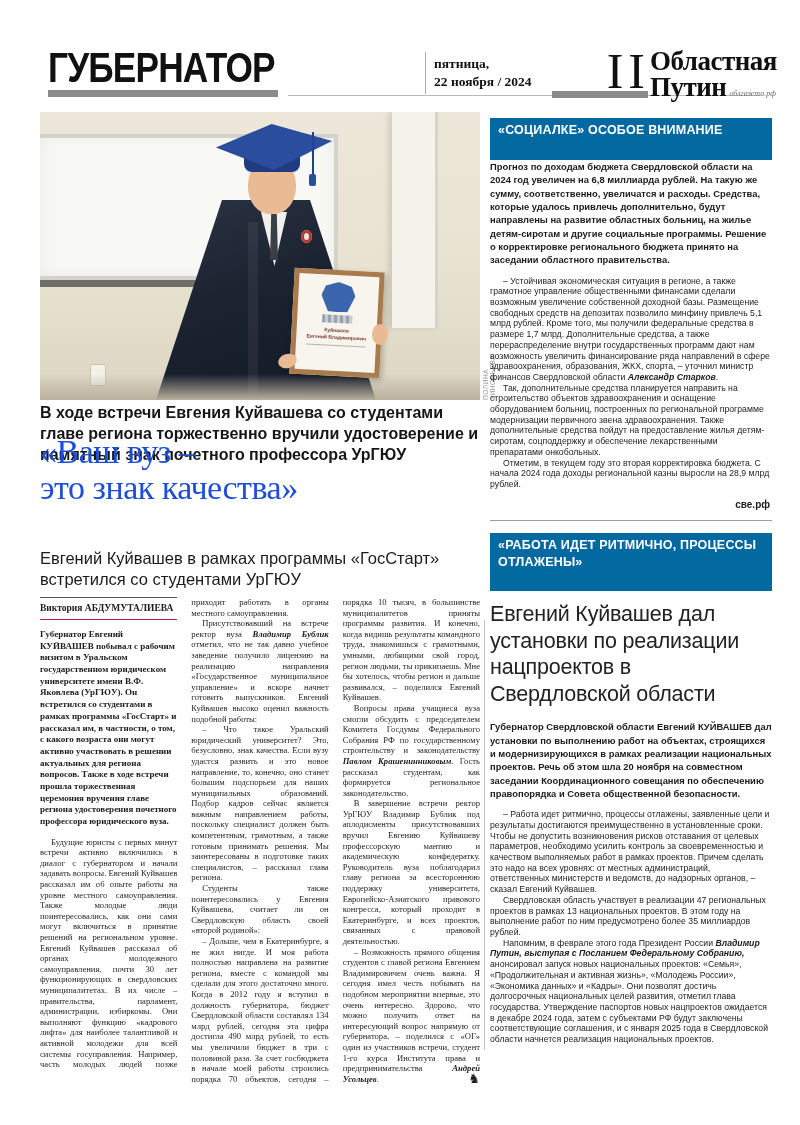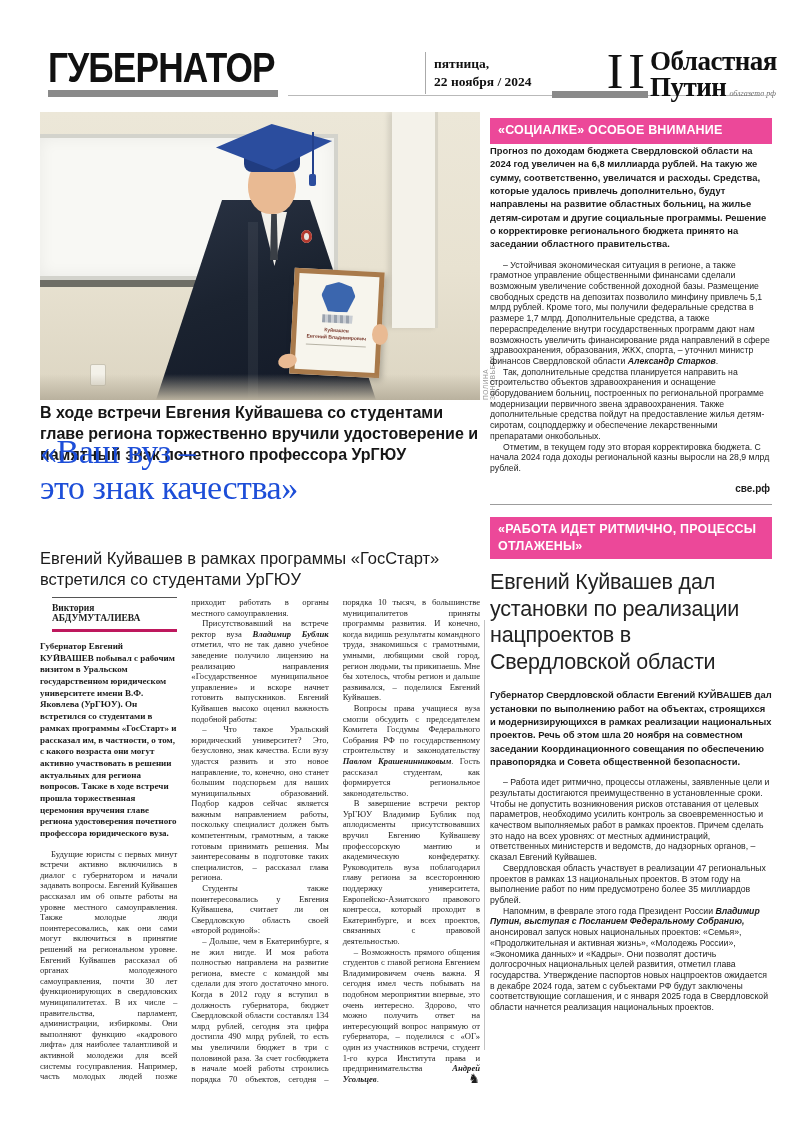--- a/index.html
+++ b/index.html
@@ -57,29 +57,29 @@
 
   .photo-caption { position:absolute; left:40px; top:403px; width:442px; font-family:"Liberation Sans",sans-serif;
     font-weight:700; font-size:16px; line-height:1.3; color:#161616; }
 
   
   .headline { position:absolute; left:40px; top:434px; width:450px; font-weight:400; font-size:34px; line-height:1.07; letter-spacing:-.5px; color:#1d4ed8; }
   .subhead { position:absolute; left:40px; top:548px; width:434px; font-family:"Liberation Sans",sans-serif;
     font-size:16.5px; line-height:1.28; color:#1b1b1b; }
   .article-body { position:absolute; left:40px; top:597px; width:440px; height:492px;
     columns:3; column-gap:14px; overflow:hidden; }
-  .byline { font-weight:700; font-size:9.5px; padding:5px 0 6px; border-top:1px solid #555; border-bottom:3px solid #be185d; margin-bottom:9px;margin-left:12px; }
+  .byline { font-weight:700; font-size:9.5px; padding:5px 0 6px; border-top:1px solid #555; border-bottom:1px solid #be185d; margin-bottom:9px; }
   .lead-main { font-weight:700; font-size:9px; line-height:1.3; text-align:left; margin-bottom:9px; }
   .article-body p.body { font-size:8.6px; line-height:10.6px; text-align:justify; text-indent:11px; margin:0; }
   .seg-b { font-weight:700;margin-top:16px; } .seg-i { font-style:italic; }
   .endmark { float:right; font-family:"DejaVu Sans",sans-serif; font-size:13px; line-height:10px; }
 
   
   .right-col { position:absolute; left:490px; top:118px; width:282px; font-family:"Liberation Sans","DejaVu Sans",sans-serif; color:#1c1c1c; }
-  .kicker { background:#ec4899; color:#fff; font-weight:700; font-size:12.5px; line-height:1.35; padding:4px 8px 5px; letter-spacing:.2px; }
+  .kicker { background:#0369a1; color:#fff; font-weight:700; font-size:12.5px; line-height:1.35; padding:4px 8px 21px; letter-spacing:.2px; }
   .rc-headline { font-weight:400; font-size:21.5px; line-height:1.23; letter-spacing:-.2px; color:#222; margin:10px 0 13px; }
   .rc-lead { font-weight:700; font-size:9.4px; line-height:1.42; margin:0 0 9px; }
   .rc-body p { font-size:8.7px; line-height:1.23; margin:0; text-indent:13px; }
   .rc-sig { font-weight:700; font-size:10px; text-align:right; margin:9px 2px 10px 0; }
   .rc-rule { height:1px; background:#9c9c9c; margin:2px 0 12px; }
   .col-divider { position:absolute; left:484px; top:620px; width:1px; height:430px; background:#c2c2c2; }
 </style>
 </head>
 <body>
 

